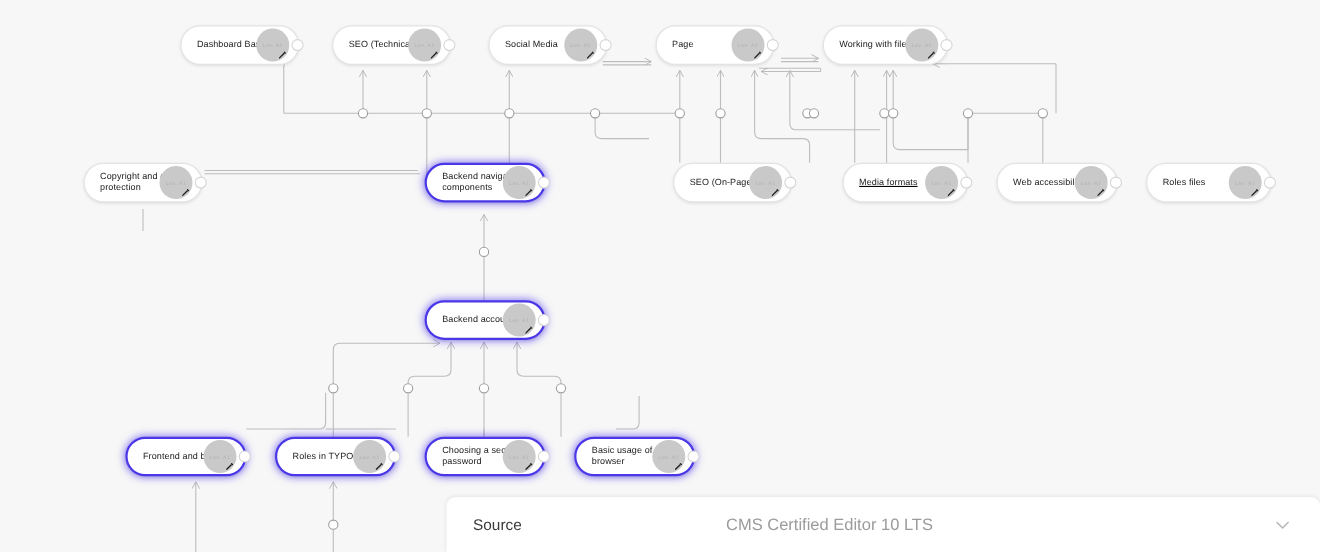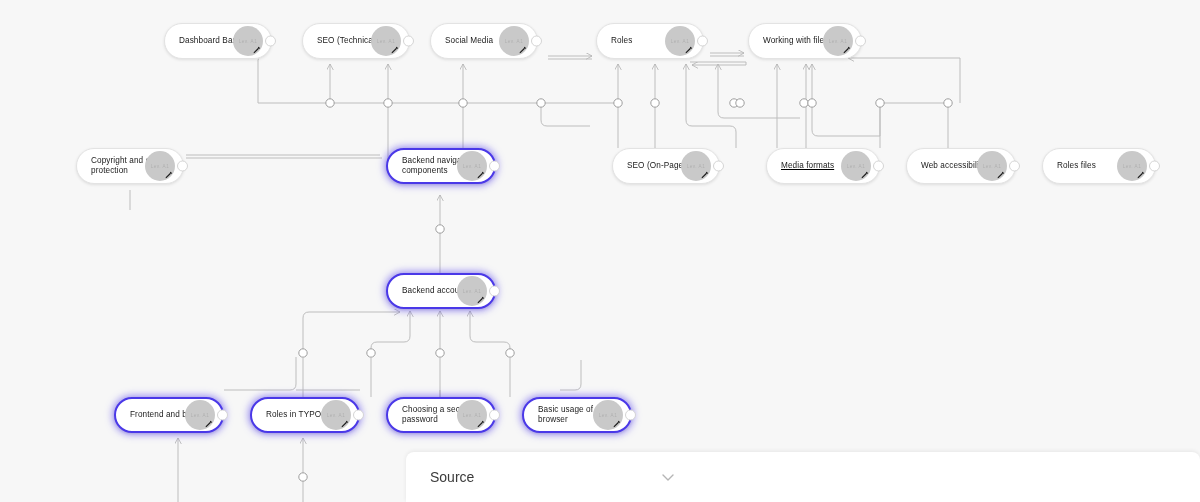--- a/index.html
+++ b/index.html
@@ -214,33 +214,33 @@
         <div class="node-label">SEO (Technical)</div>
         <div class="node-avatar">
           <span class="avatar-initials">Lev. A1</span>
           <svg class="pencil-icon" viewBox="0 0 12 12">
             <path d="M2.2 9.8 L3.4 9.4 L9.3 3.5 L8.2 2.4 L2.3 8.3 Z" fill="#1b1b1b"></path>
             <path d="M8.7 1.9 L9.8 3.0" stroke="#1b1b1b" stroke-width="1.5" stroke-linecap="round"></path>
           </svg>
         </div>
         <span class="port"></span>
       </div>
-      <div class="node" style="left: 430px; top: 23px; width: 108px;">
+      <div class="node" style="left: 444px; top: 23px; width: 108px;">
         <div class="node-label">Social Media</div>
         <div class="node-avatar">
           <span class="avatar-initials">Lev. A1</span>
           <svg class="pencil-icon" viewBox="0 0 12 12">
             <path d="M2.2 9.8 L3.4 9.4 L9.3 3.5 L8.2 2.4 L2.3 8.3 Z" fill="#1b1b1b"></path>
             <path d="M8.7 1.9 L9.8 3.0" stroke="#1b1b1b" stroke-width="1.5" stroke-linecap="round"></path>
           </svg>
         </div>
         <span class="port"></span>
       </div>
       <div class="node" style="left: 596px; top: 23px; width: 108px;">
-        <div class="node-label">Roles</div>
+        <div class="node-label">Page</div>
         <div class="node-avatar">
           <span class="avatar-initials">Lev. A1</span>
           <svg class="pencil-icon" viewBox="0 0 12 12">
             <path d="M2.2 9.8 L3.4 9.4 L9.3 3.5 L8.2 2.4 L2.3 8.3 Z" fill="#1b1b1b"></path>
             <path d="M8.7 1.9 L9.8 3.0" stroke="#1b1b1b" stroke-width="1.5" stroke-linecap="round"></path>
           </svg>
         </div>
         <span class="port"></span>
       </div>
       <div class="node" style="left: 748px; top: 23px; width: 114px;">
@@ -378,16 +378,17 @@
           </svg>
         </div>
         <span class="port"></span>
       </div>
     </div>
 
 </div>
 
 <div id="bottom-panel">
   <div id="panel-label">Source</div>
+  <div id="panel-value">CMS Certified Editor 10 LTS</div>
   <svg id="panel-chevron" viewBox="0 0 16 16" xmlns="http://www.w3.org/2000/svg">
     <path d="M3 6 L8 11 L13 6" fill="none" stroke="#b5b5b5" stroke-width="1.4" stroke-linecap="round" stroke-linejoin="round"></path>
   </svg>
 </div>
 
 </body></html>

